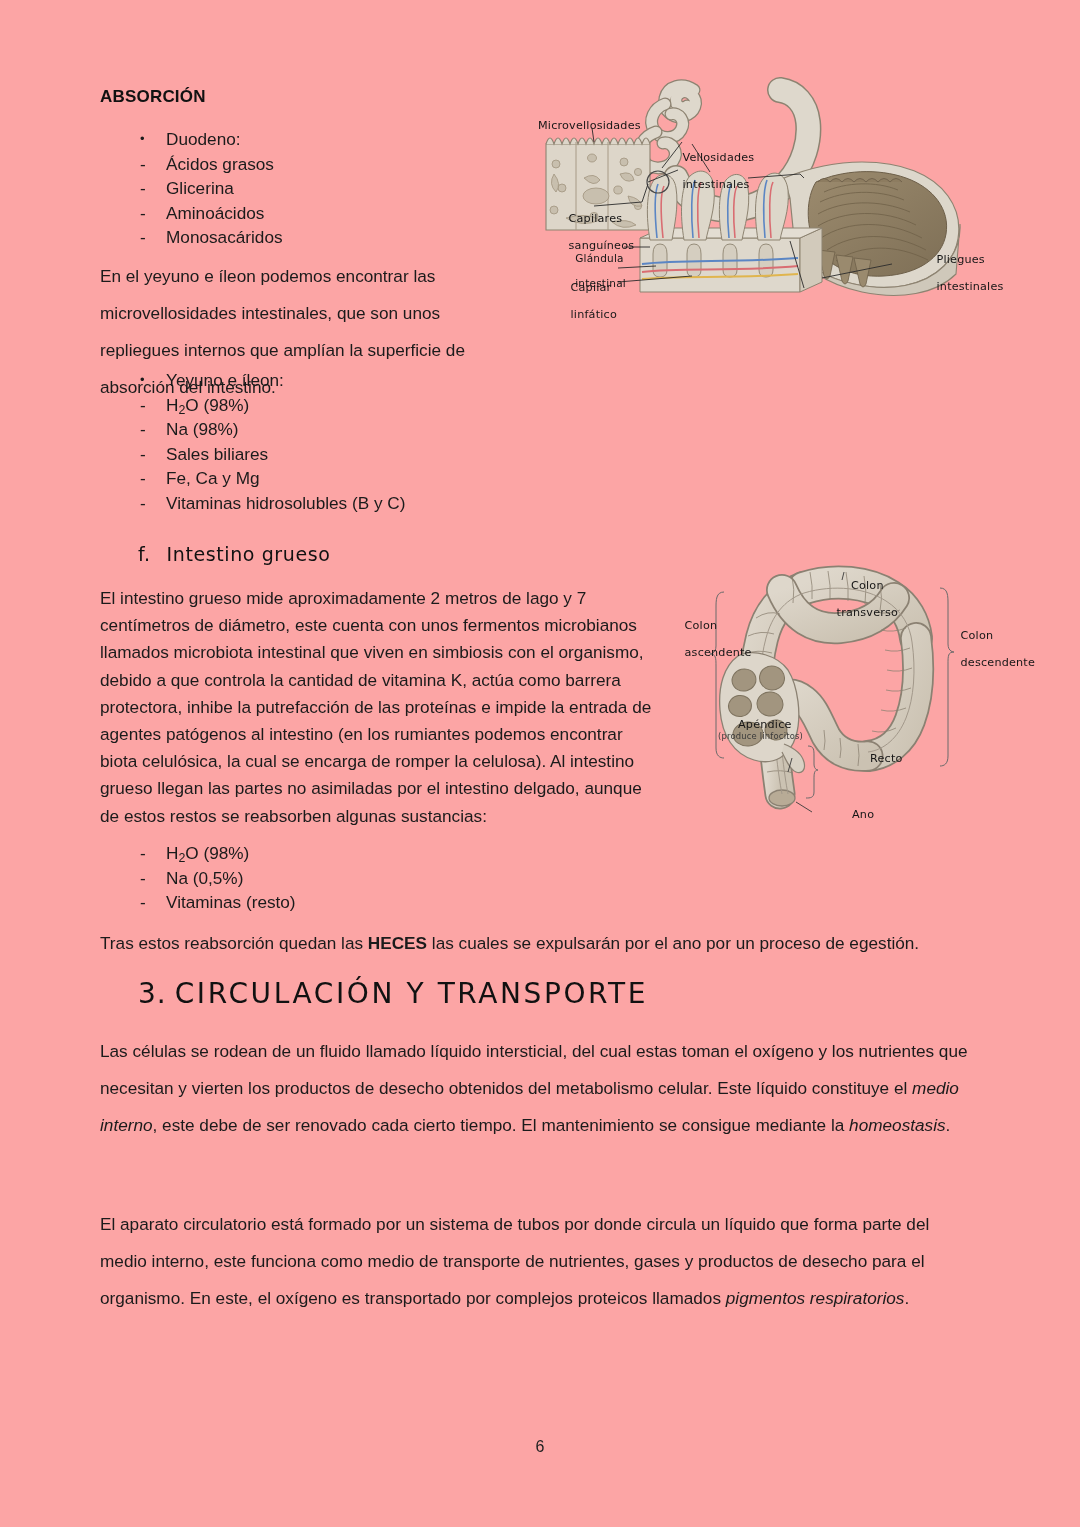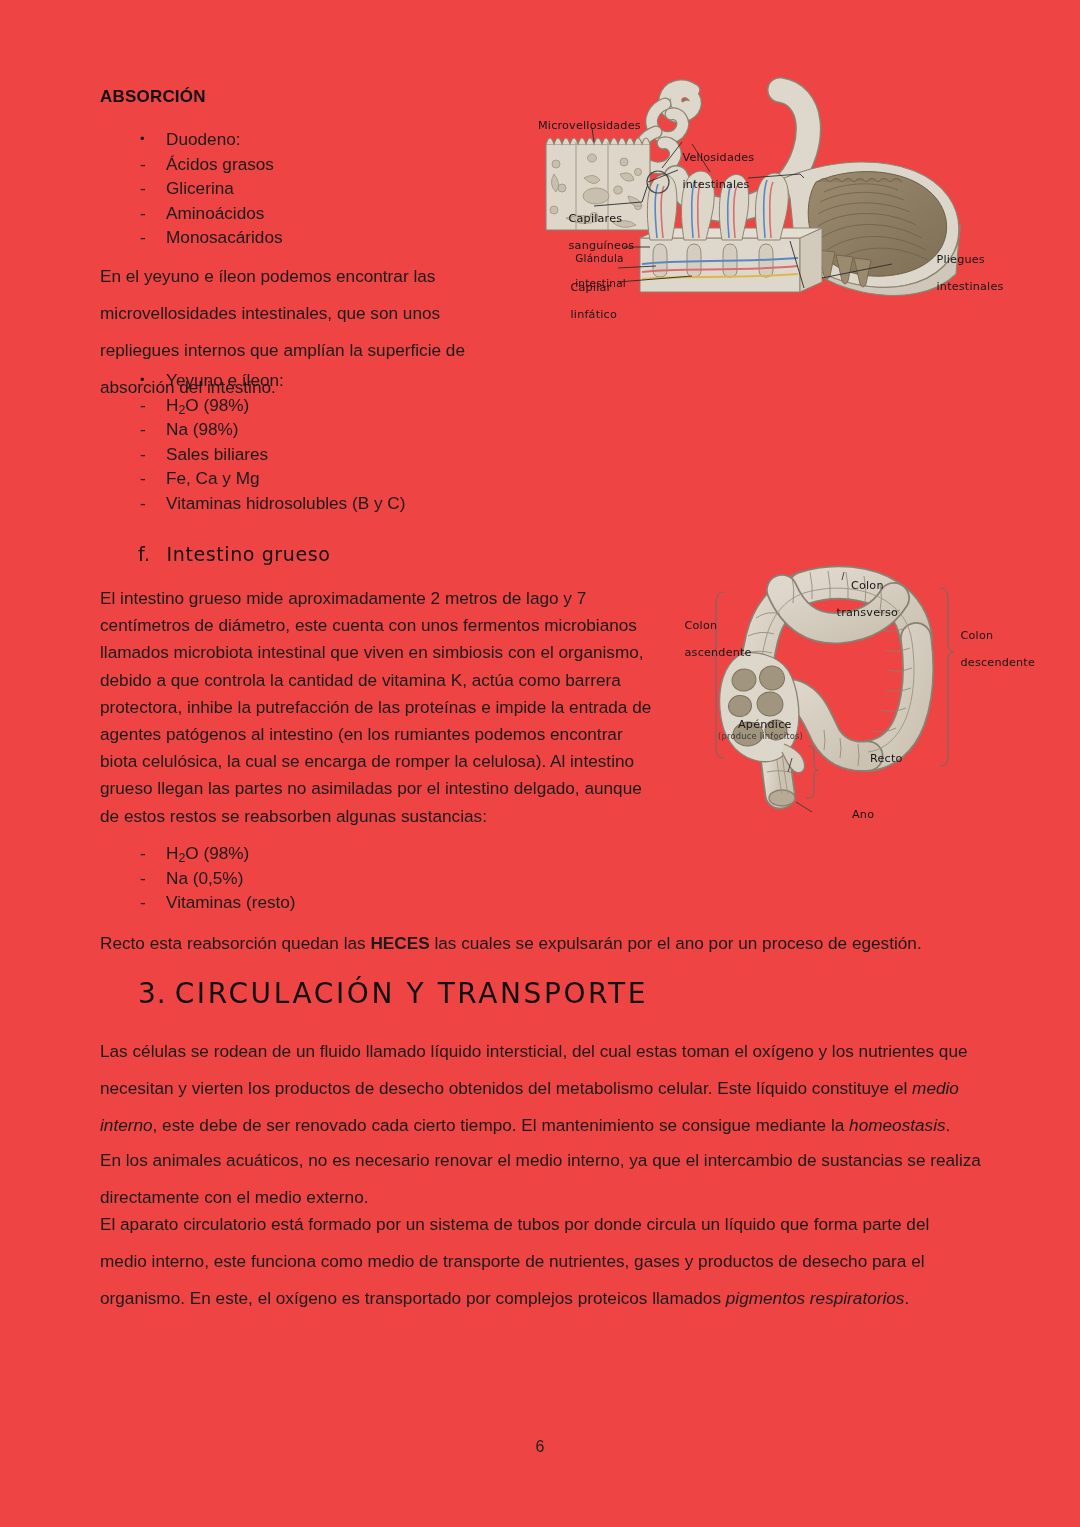--- a/index.html
+++ b/index.html
@@ -12,21 +12,21 @@
     width: 1080px;
     height: 1527px;
     position: relative;
     font-family: "Liberation Sans", sans-serif;
     color: #1a1a1a;
     overflow: hidden;
   }
   .page {
     position: absolute;
     inset: 0;
-    background: #ef4444;
+    background: #fca5a5;
   }
 
   
   .h-bold {
     position: absolute;
     font-weight: bold;
     font-size: 17px;
     letter-spacing: 0.2px;
     color: #111;
   }
@@ -179,32 +179,31 @@
       <span class="mk">-</span>
       <span class="tx">Na (0,5%)</span>
     </div>
     <div class="li">
       <span class="mk">-</span>
       <span class="tx">Vitaminas (resto)</span>
     </div>
   </div>
 
   <div class="para" style="left:100px; top:925px; width:890px;">
-    <span>Recto esta reabsorción quedan las </span><b>HECES</b><span> las cuales se expulsarán por el ano por un proceso de egestión.</span>
+    <span>Tras estos reabsorción quedan las </span><b>HECES</b><span> las cuales se expulsarán por el ano por un proceso de egestión.</span>
   </div>
 
   <div class="hand sec-hand" style="left:138px; top:977px;">
     <span class="num">3.</span><span>CIRCULACIÓN Y TRANSPORTE</span>
   </div>
 
   <div class="para" style="left:100px; top:1033px; width:878px;">
     <span>Las células se rodean de un fluido llamado líquido intersticial, del cual estas toman el oxígeno y los nutrientes que necesitan y vierten los productos de desecho obtenidos del metabolismo celular. Este líquido constituye el </span><i>medio interno</i><span>, este debe de ser renovado cada cierto tiempo. El mantenimiento se consigue mediante la </span><i>homeostasis</i><span>.</span>
   </div>
 
-  <div class="para" style="left:100px; top:1142px; width:886px;">En los animales acuáticos, no es necesario renovar el medio interno, ya que el intercambio de sustancias se realiza directamente con el medio externo.</div>
 
   <div class="para" style="left:100px; top:1206px; width:878px;">
     <span>El aparato circulatorio está formado por un sistema de tubos por donde circula un líquido que forma parte del medio interno, este funciona como medio de transporte de nutrientes, gases y productos de desecho para el organismo. En este, el oxígeno es transportado por complejos proteicos llamados </span><i>pigmentos respiratorios</i><span>.</span>
   </div>
 
   <div class="pagenum" style="top:1438px;">6</div>
 
   <div class="fig" style="left:532px; top:78px; width:480px; height:250px;">
 
     <svg width="480" height="250" viewBox="0 0 480 250">

